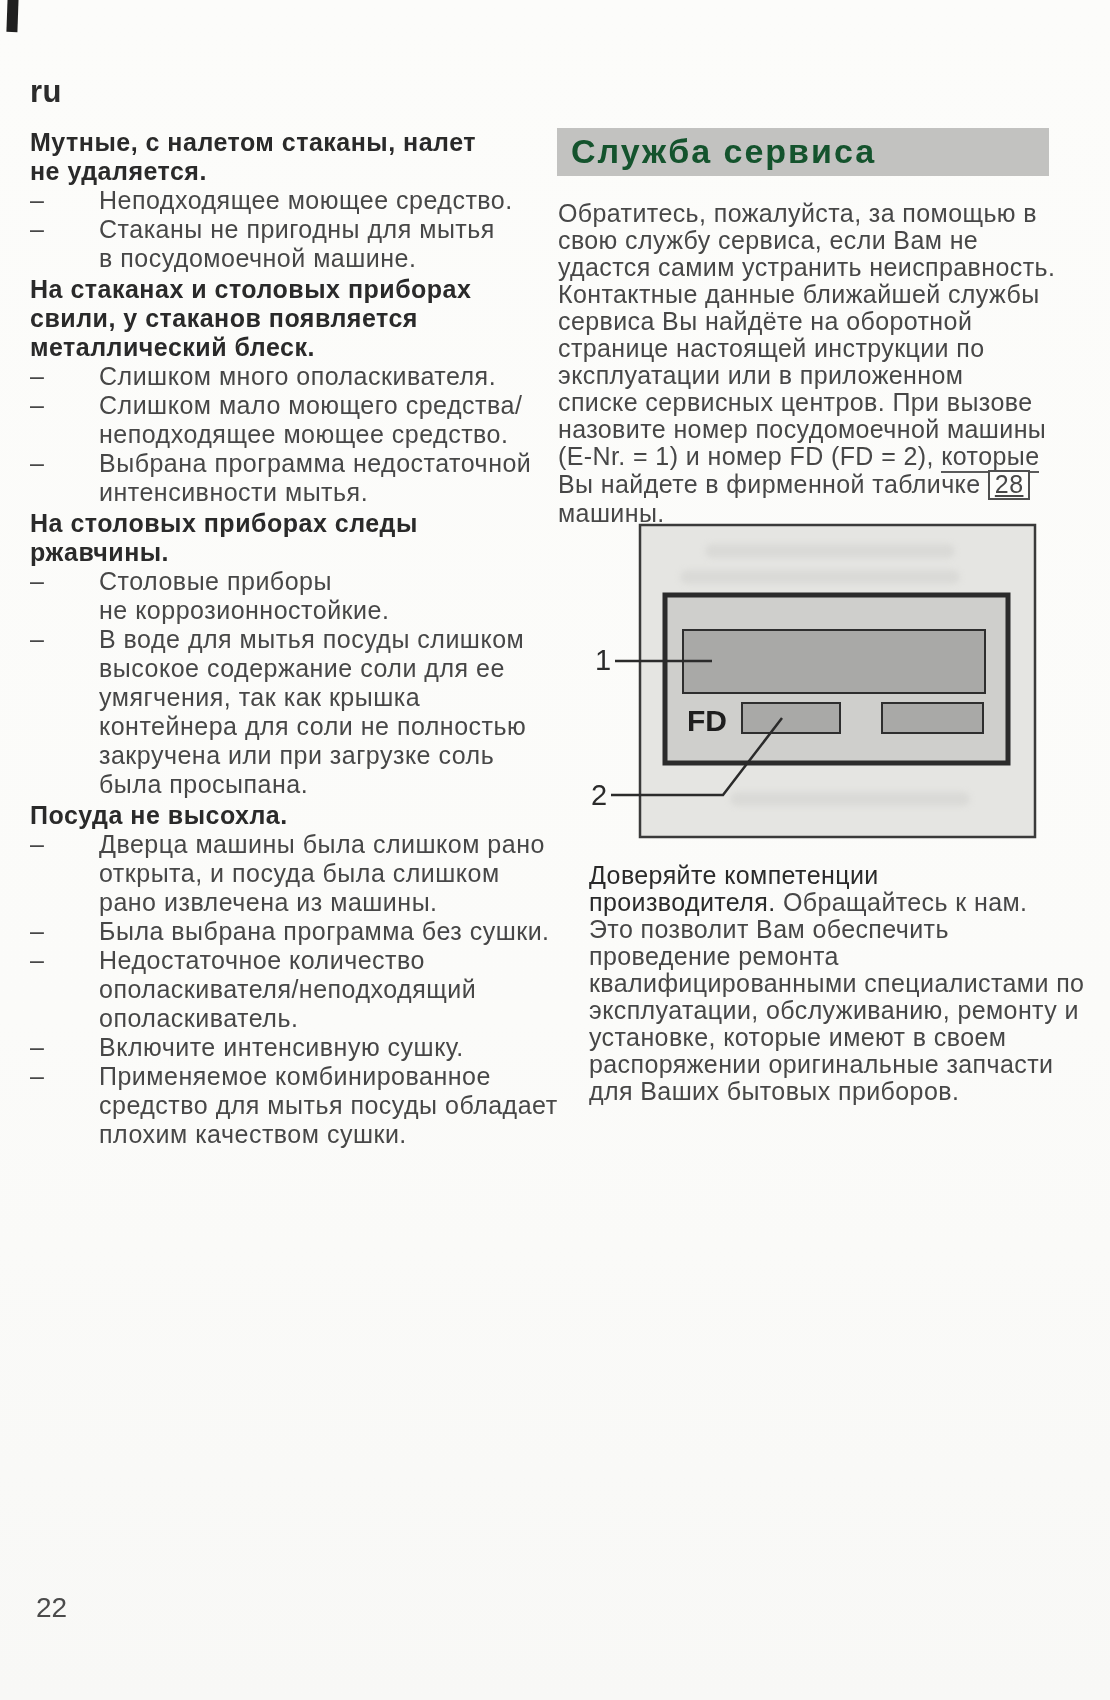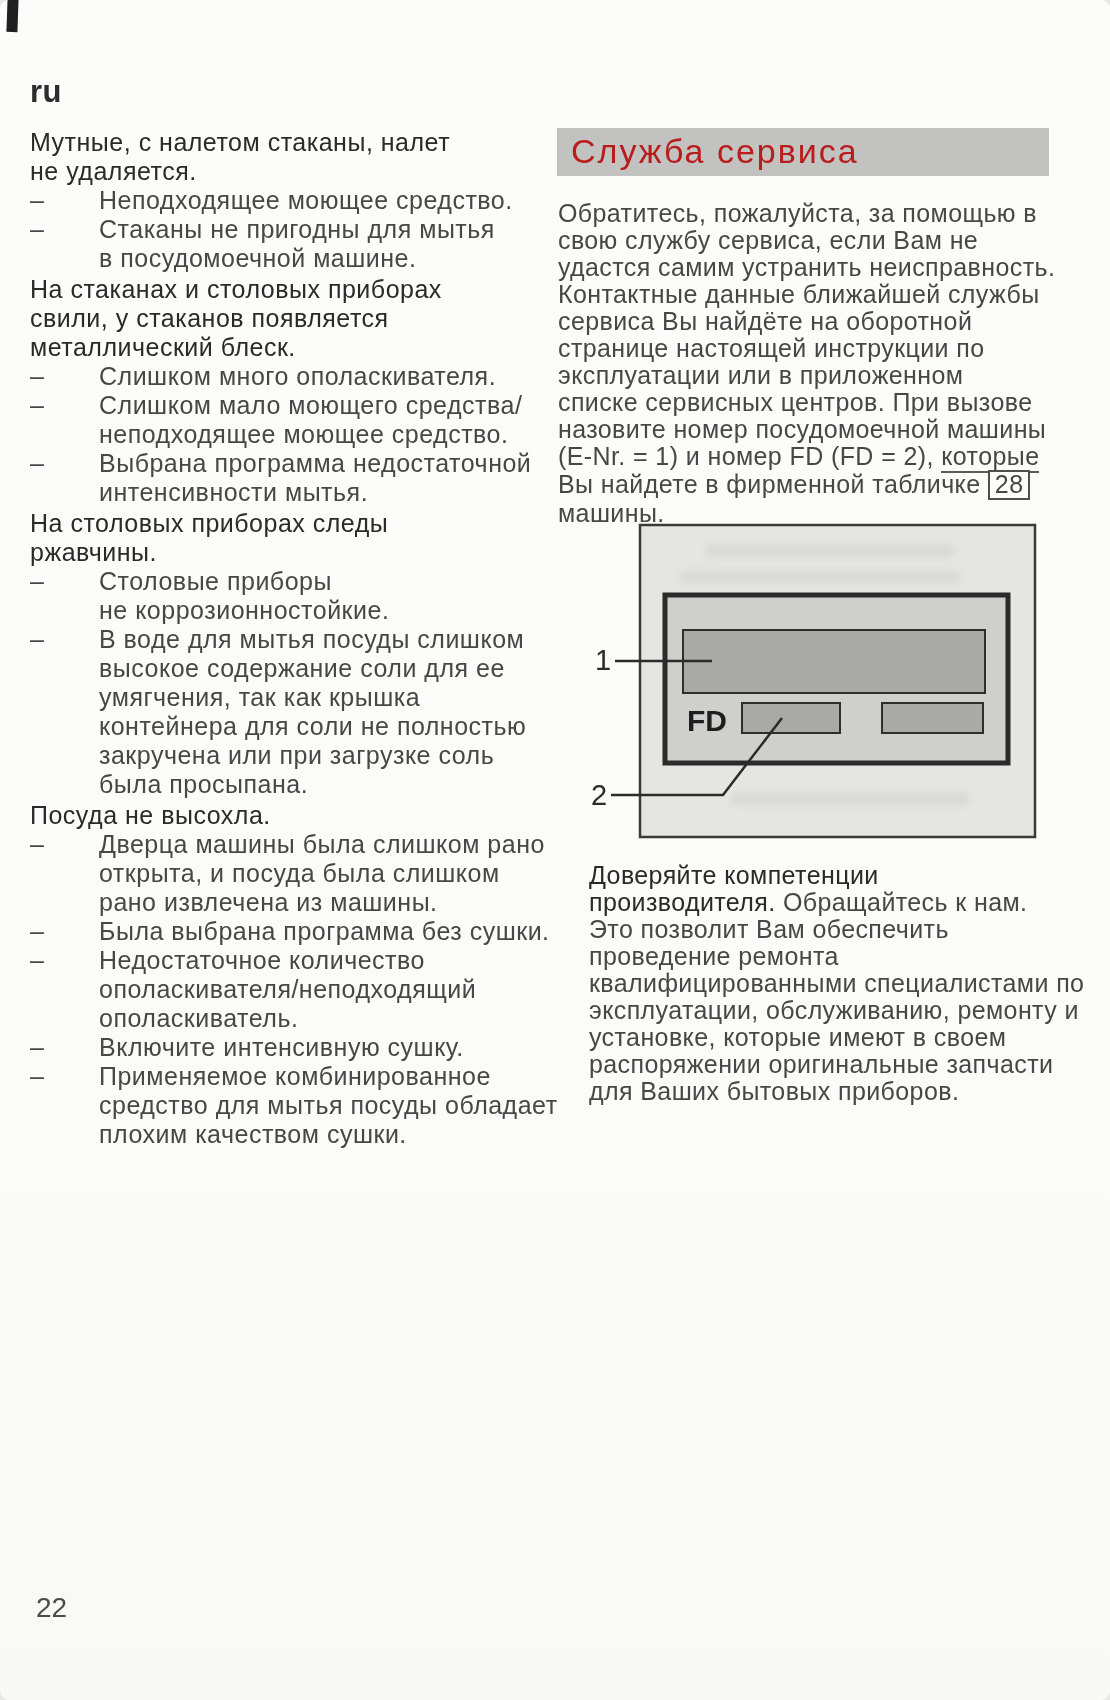--- a/index.html
+++ b/index.html
@@ -1,38 +1,38 @@
 <!DOCTYPE html>
 <html><head>
 <meta charset="utf-8">
 <style>
   html,body { margin:0; padding:0; background:#e8e8e6; }
   .page {
     position:relative; width:1110px; height:1700px; margin:0 auto;
     background:linear-gradient(180deg,#fcfcfa 0%,#fbfbf9 60%,#f8f8f6 100%);
-    font-family:"Liberation Sans", sans-serif; color:#474747; overflow:hidden;border-radius:9px;
+    font-family:"Liberation Sans", sans-serif; color:#474747; overflow:hidden;
   }
   .pre { white-space:pre;margin-left:32px; }
   .corner-mark { position:absolute; left:7px; top:-2px; width:11px; height:34px; background:#202020; transform:rotate(2deg); }
   .lang { position:absolute; left:30px; top:74px; font-size:31px; font-weight:bold; color:#2c2c2c; letter-spacing:0.5px; }
 
   
   .left-col { position:absolute; left:30px; top:126px; width:490px; font-size:25px; line-height:29px; letter-spacing:0.5px; }
-  .left-col h3 { margin:2px 0 0 0; font-size:25px; line-height:29px; font-weight:normal; color:#2a2a2a; }
+  .left-col h3 { margin:2px 0 0 0; font-size:25px; line-height:29px; font-weight:bold; color:#2a2a2a; }
   .li { display:flex; }
   .li .dash { flex:0 0 37px; }
   .note { padding-left:37px; }
 
   
   .rc-top { position:absolute; left:557px; top:128px; width:492px; }
   .h-bar { height:48px; background:#c2c2c0; display:flex; align-items:center; }
-  .h-bar h2 { margin:0 0 2px 14px; font-size:34px; font-weight:normal; color:#b91c1c; letter-spacing:2px; }
+  .h-bar h2 { margin:0 0 2px 14px; font-size:34px; font-weight:bold; color:#14532d; letter-spacing:2px; }
   .service { margin:24px 0 0 1px; font-size:25px; line-height:27px; letter-spacing:0.4px; }
   .u { border-bottom:2px solid #5a5a5a; padding-bottom:1px; }
-  .refbox { display:inline-block; border:2px solid #4f4f4f; padding:0 5px 1px 5px; line-height:25px; background:#fdfdfb; }
+  .refbox { display:inline-block; border:2px solid #4f4f4f; padding:0 5px 1px 5px; line-height:25px; background:#fdfdfb;text-decoration:underline; }
 
   .diagram { position:absolute; left:545px; top:518px; }
 
   .trust { position:absolute; left:557px; top:862px; width:500px; font-size:25px; line-height:27px; letter-spacing:0.4px; }
   .trust .b { font-weight:normal; color:#2a2a2a; }
 
   .pagenum { position:absolute; left:36px; top:1592px; font-size:28px; color:#4b4b4b; }
 </style>
 </head>
 <body>

